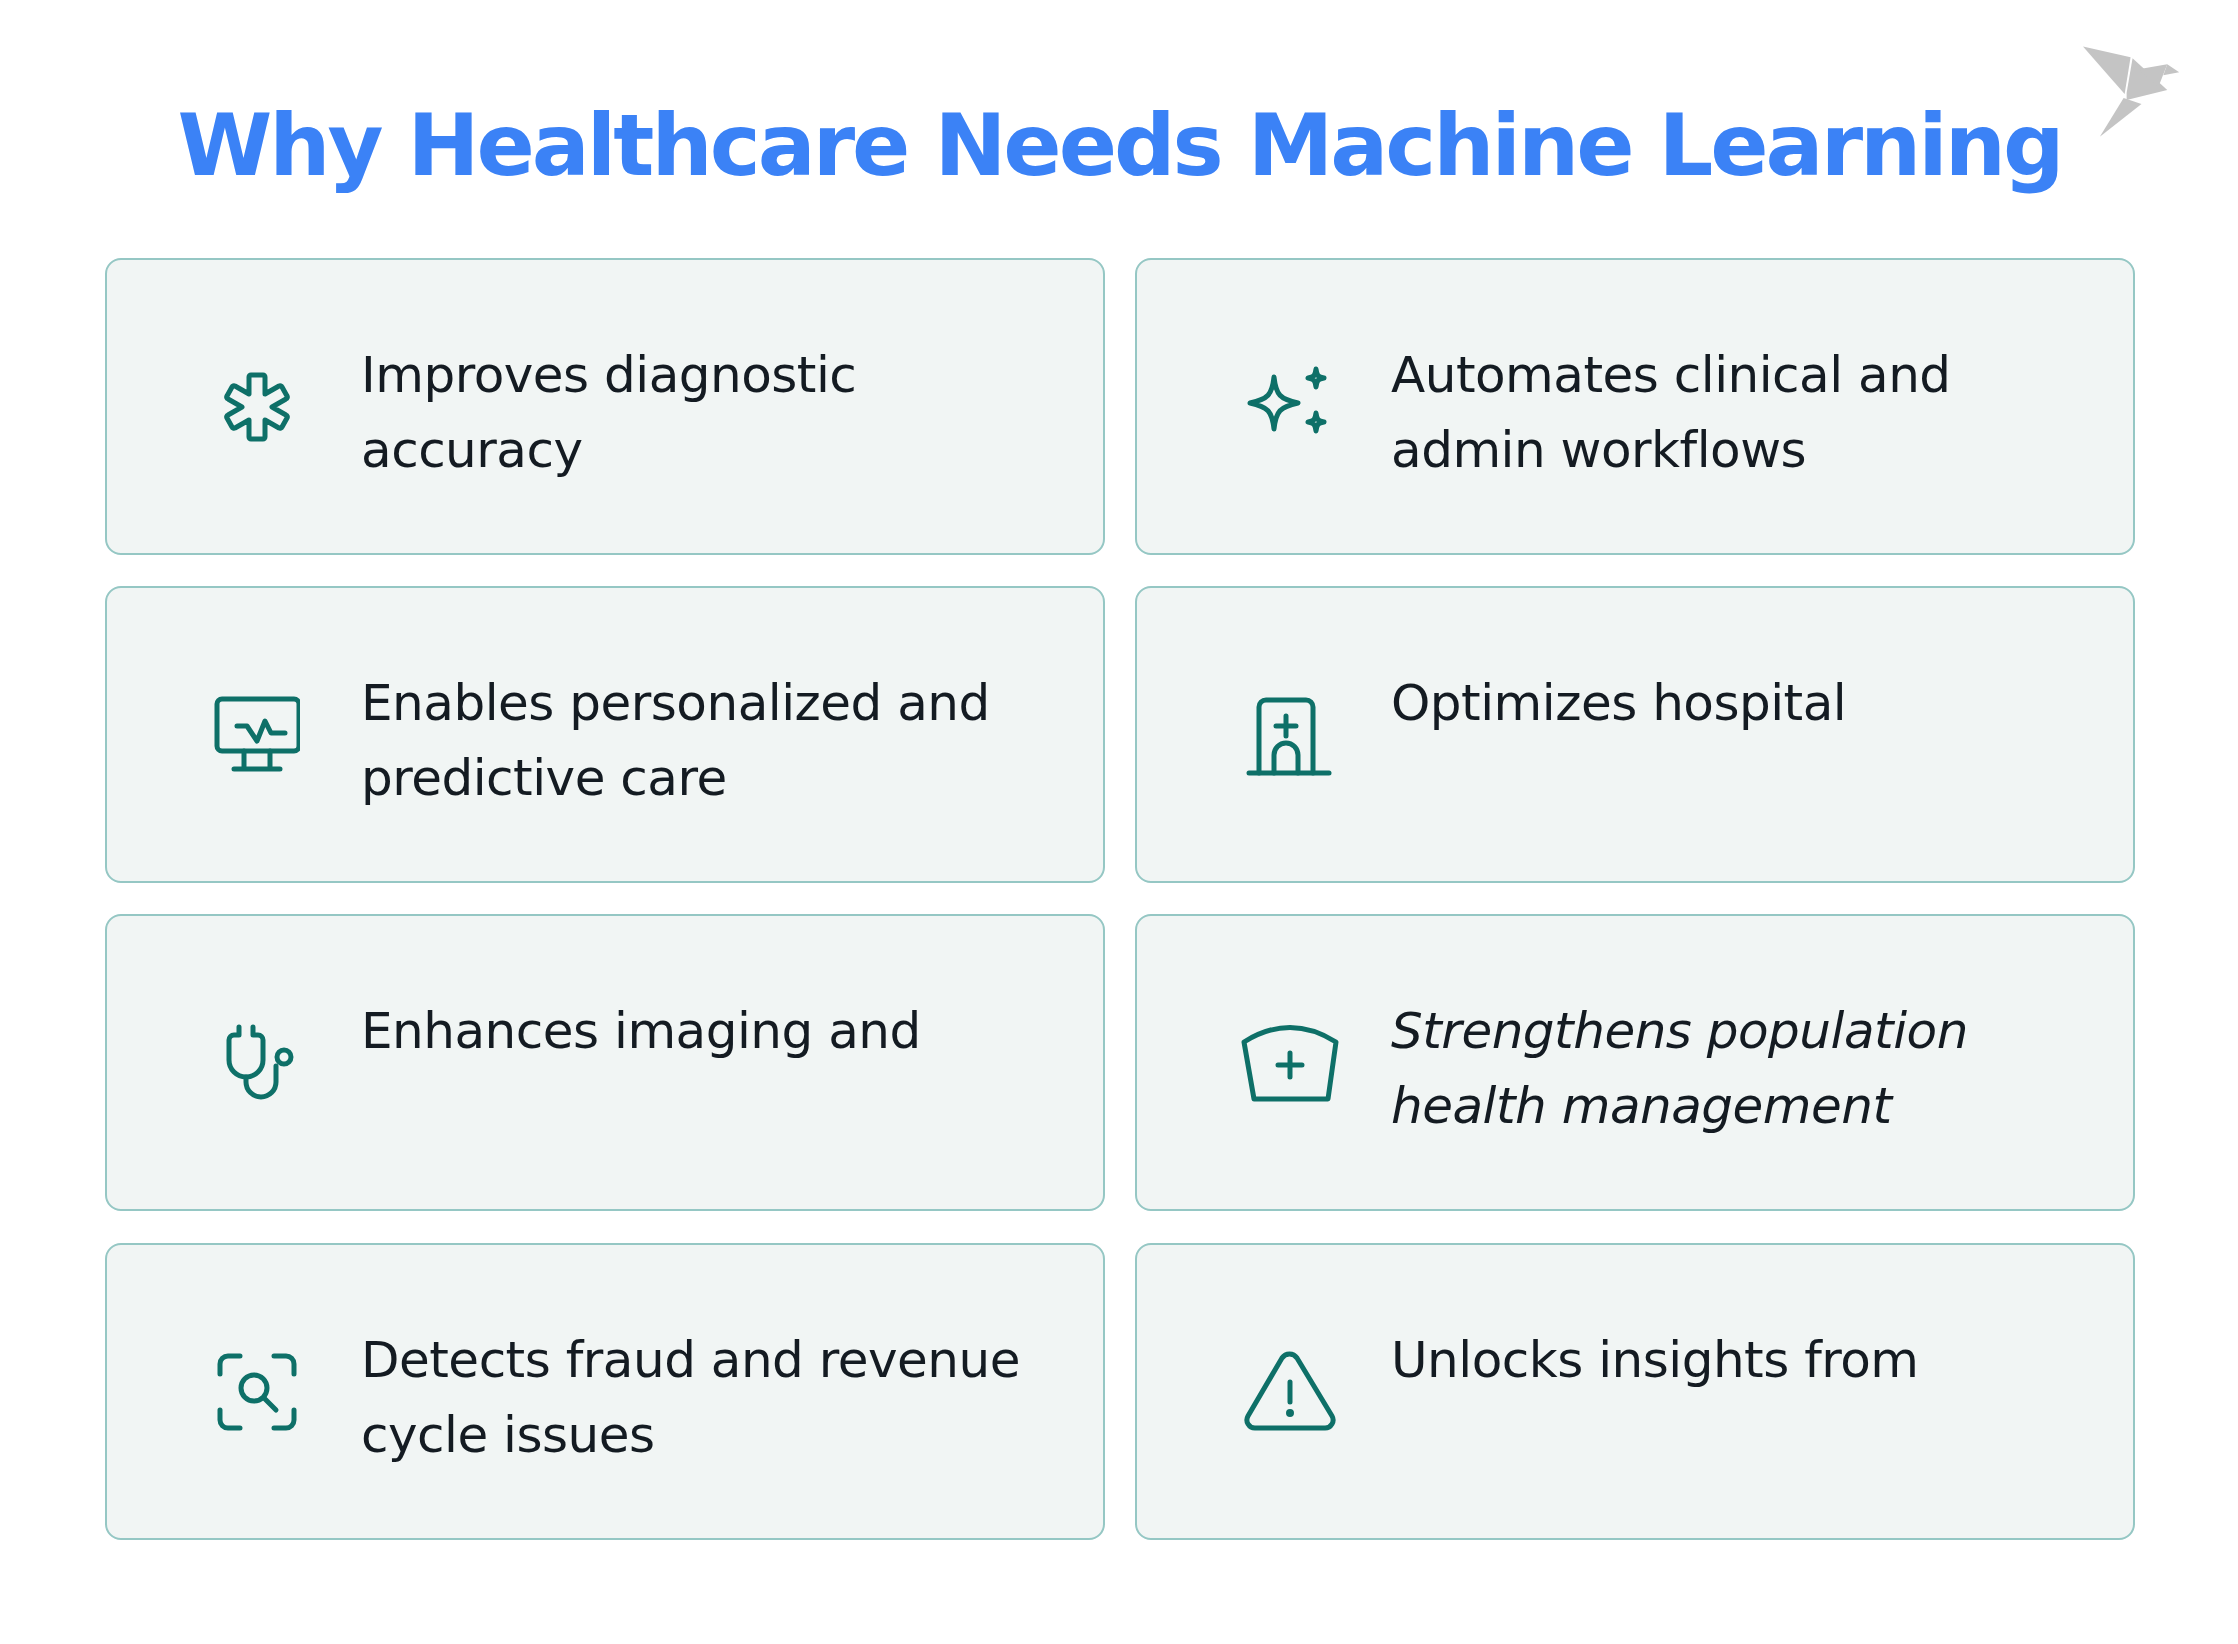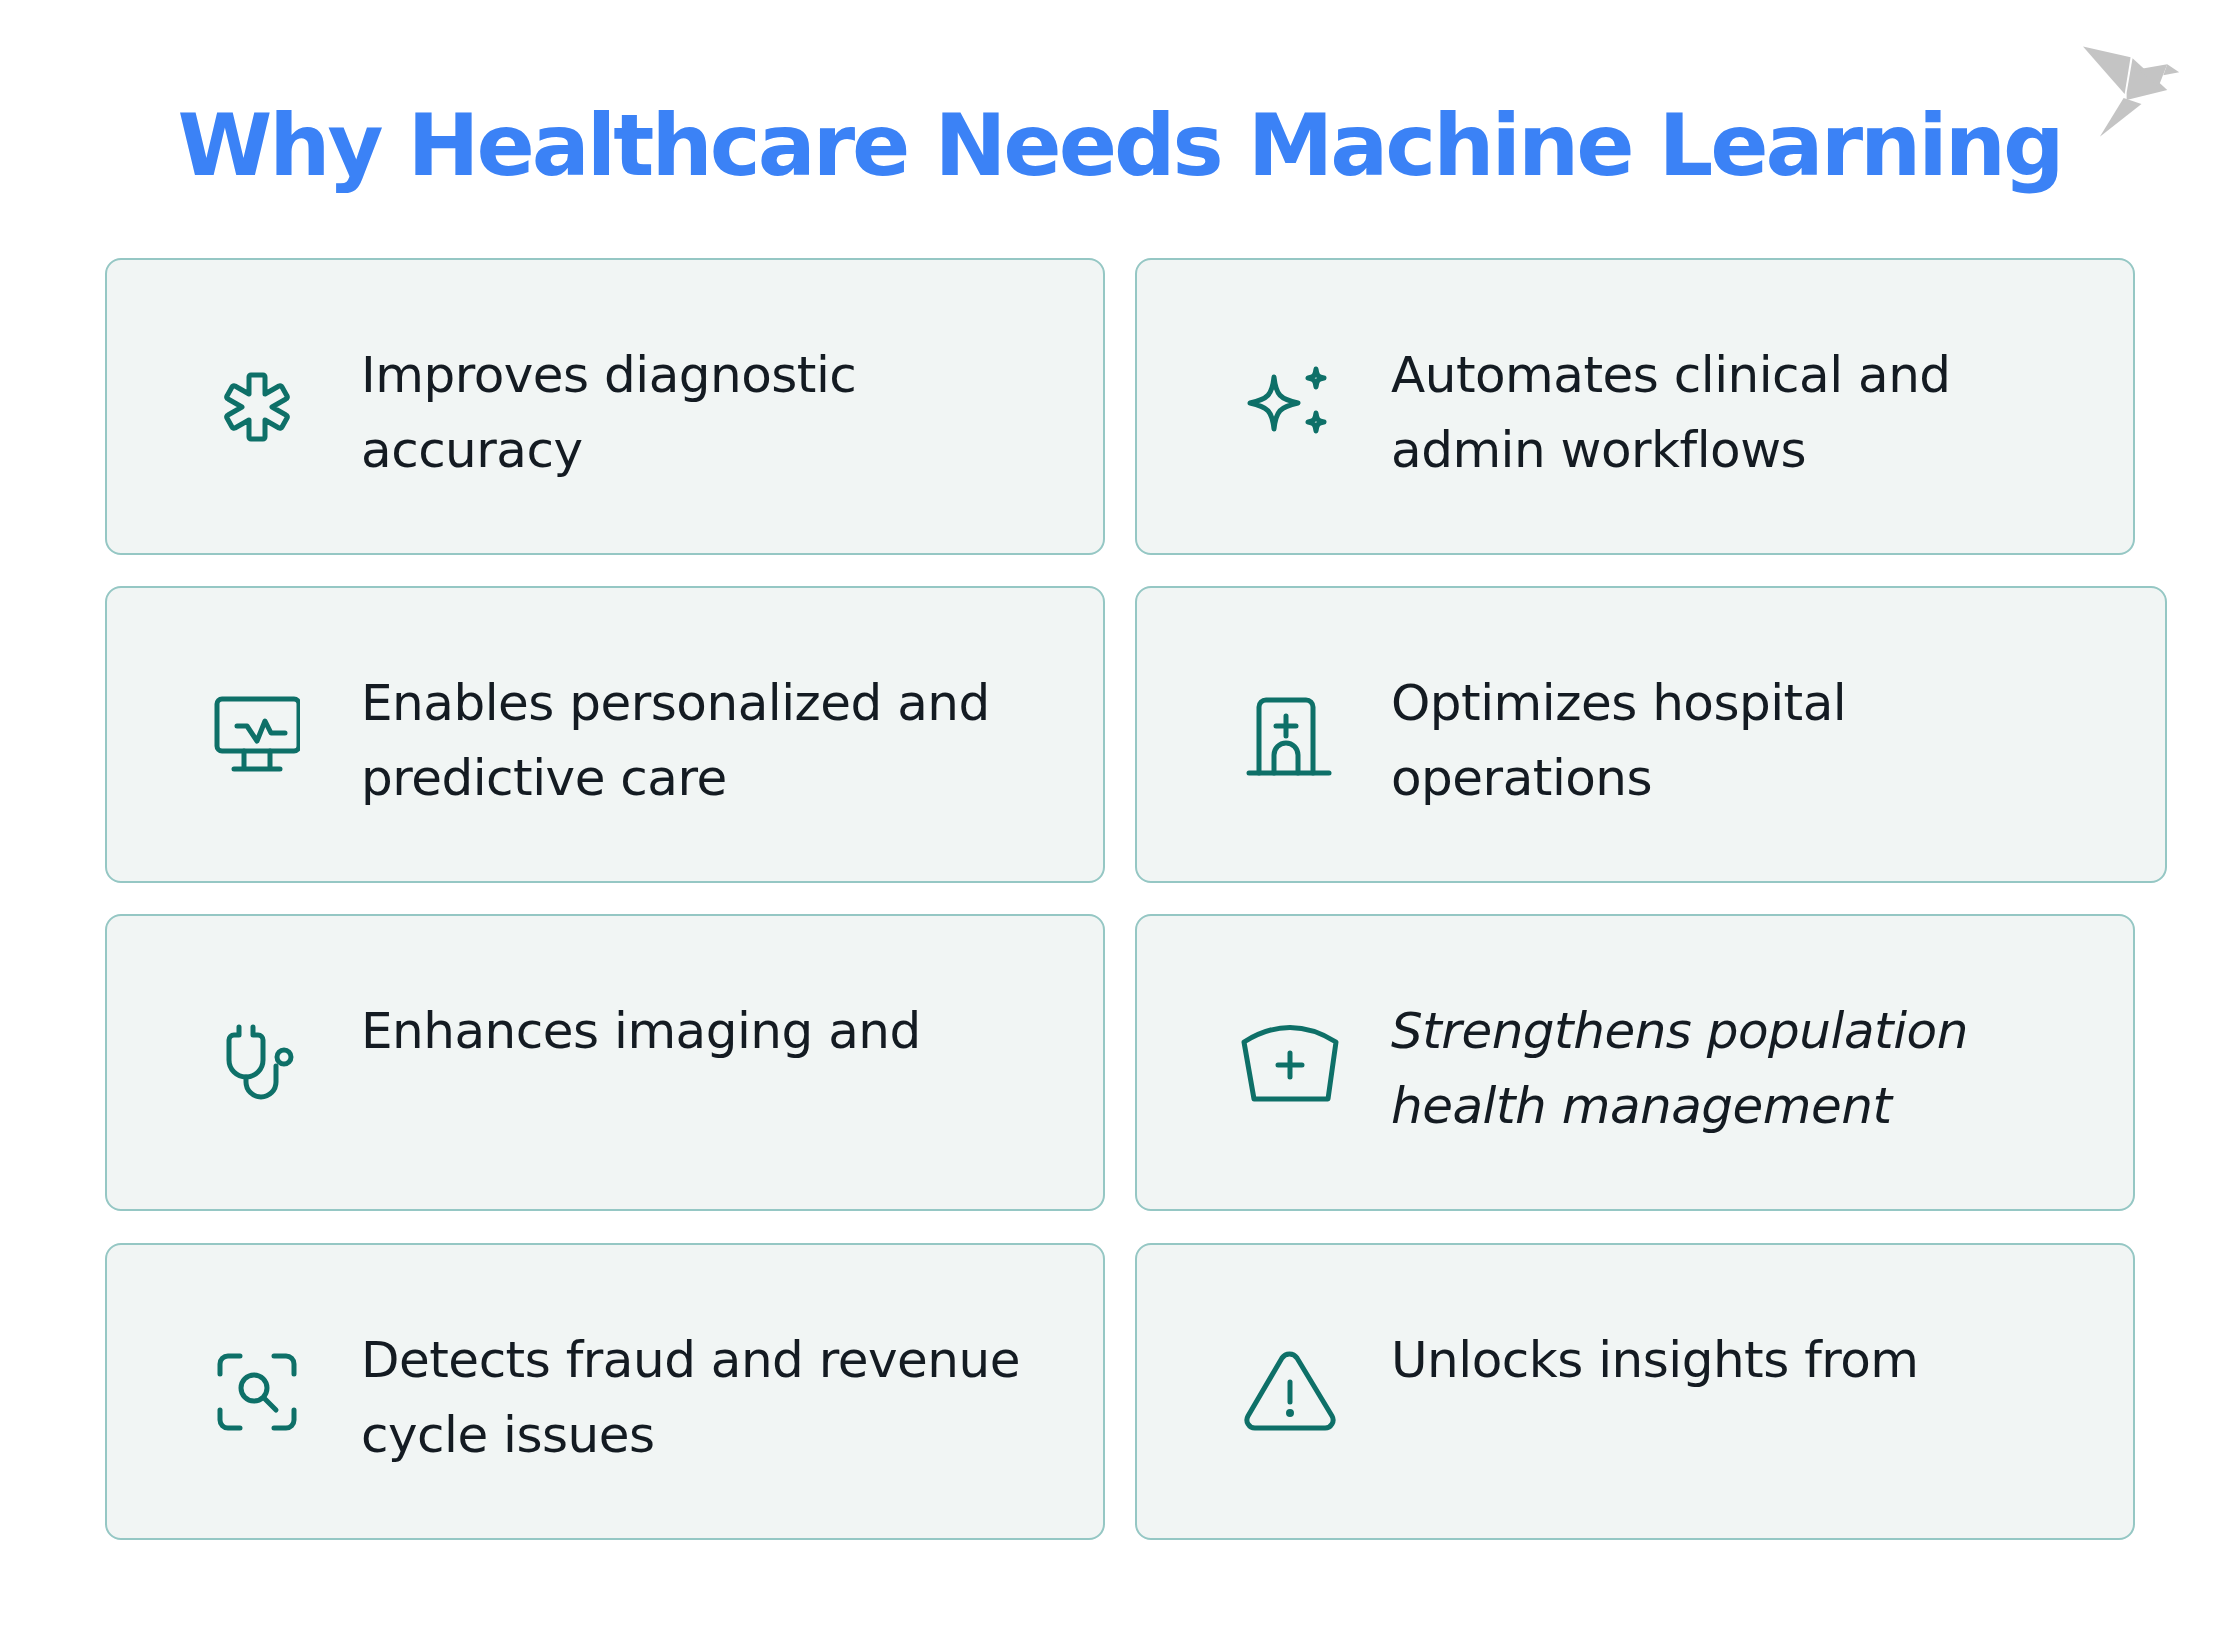--- a/index.html
+++ b/index.html
@@ -81,32 +81,31 @@
       <path d="M23,35 h10 l10,15 l8,-20 l6,12 h14"></path>
       <path d="M30,60 v17 M56,60 v17 M20,78 h46"></path>
     </svg>
   </div>
   <div class="text">
     <span>Enables personalized and</span>
     <span>predictive care</span>
   </div>
 </div>
 
-<div class="card" style="left:1135px; top:586px;padding-left:32px;">
+<div class="card" style="left:1135px; top:586px;">
   <div class="icon" style="left:109px;">
     <svg viewBox="0 0 86 86" fill="none" stroke="#0e7068" stroke-width="5" stroke-linejoin="round" stroke-linecap="round">
       <path d="M13,82 V16 a7,7 0 0 1 7,-7 h40 a7,7 0 0 1 7,7 V82"></path>
       <path d="M3,82 h80"></path>
       <path d="M40,25 v20 M30,35 h20"></path>
       <path d="M28,82 V64 a12,12 0 0 1 24,0 V82"></path>
     </svg>
   </div>
   <div class="text">
     <span>Optimizes hospital</span>
-    <span>operations</span>
   </div>
 </div>
 
 <div class="card" style="left:105px; top:914px;">
   <div class="icon">
     <svg viewBox="0 0 86 86" fill="none" stroke="#0e7068" stroke-width="5" stroke-linejoin="round" stroke-linecap="round">
       <path d="M25,8 v8 h-5 a5,5 0 0 0 -5,5 v20 a17,17 0 0 0 34,0 v-20 a5,5 0 0 0 -5,-5 h-5 v-8"></path>
       <path d="M32,58 v5 a15,15 0 0 0 30,0 v-16"></path>
       <circle cx="70" cy="38" r="7"></circle>
     </svg>

